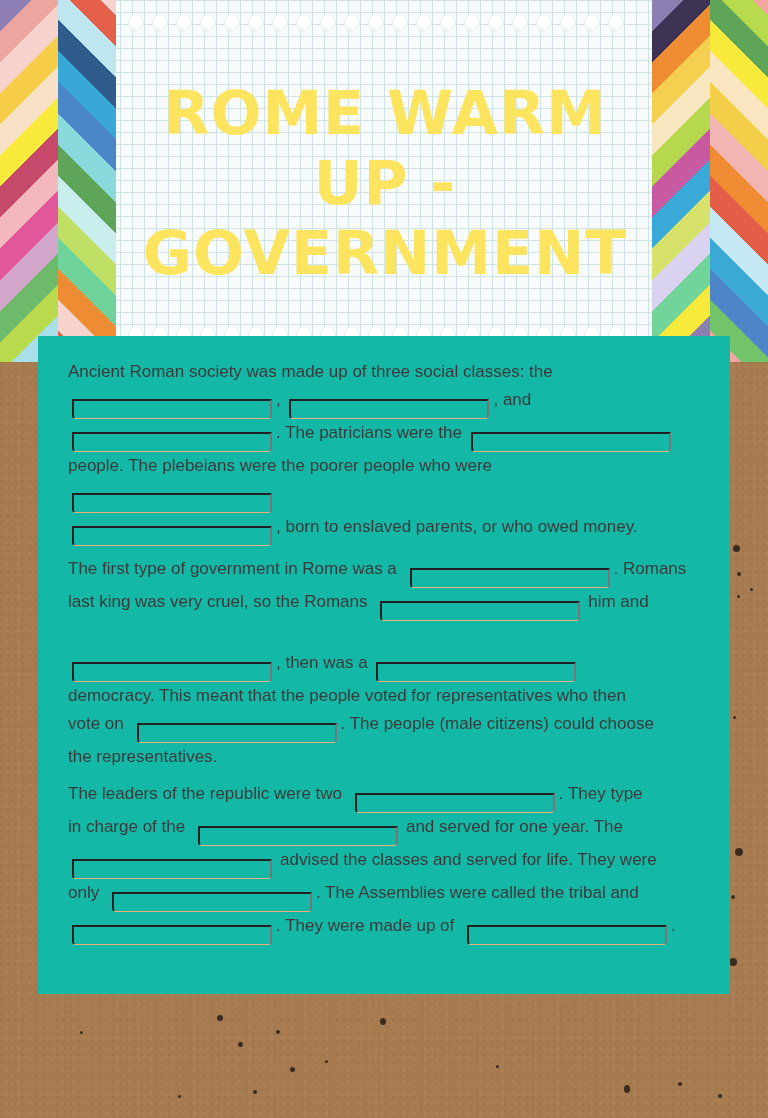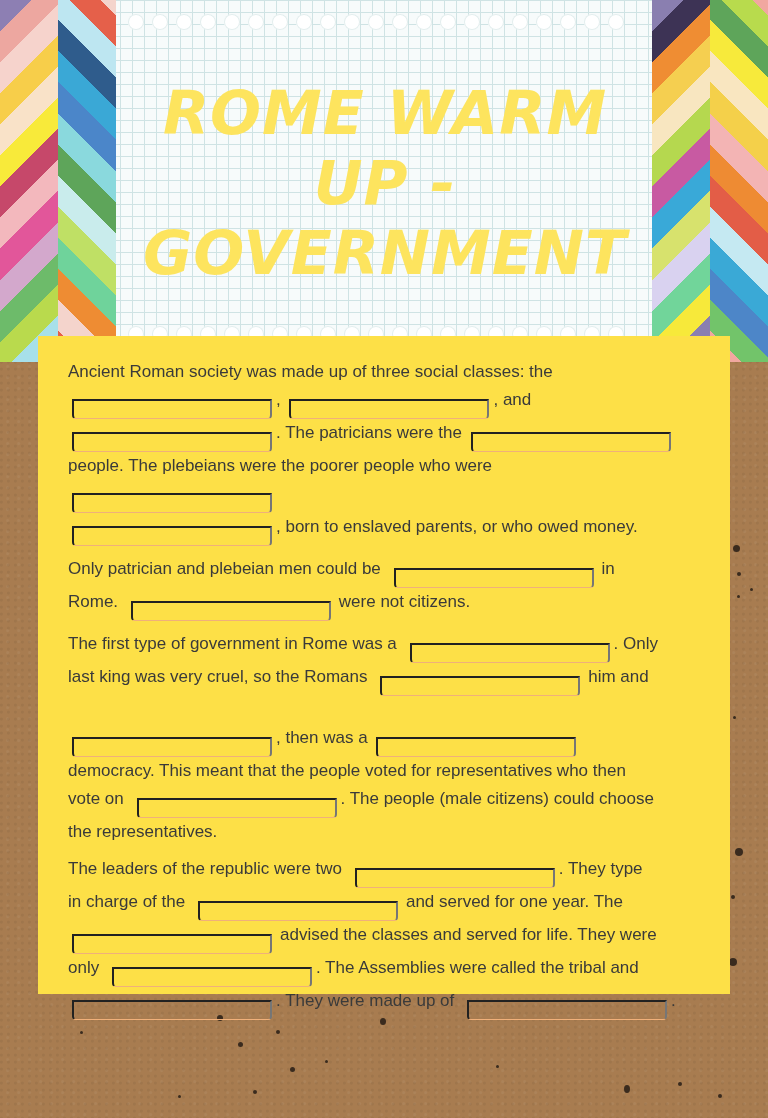--- a/index.html
+++ b/index.html
@@ -42,26 +42,26 @@
       #d9d2f0 198px 220px,#71d59a 220px 242px,#f7e93a 242px 264px); }
   .chev-right-b { left:710px; width:58px; background: repeating-linear-gradient(45deg,
       #f1a7a0 0 22px,#72c46a 22px 44px,#4d86c8 44px 66px,#3aa9d6 66px 88px,#c5e9f2 88px 110px,
       #e35d47 110px 132px,#ee8b33 132px 154px,#f3b4b4 154px 176px,#f4d04a 176px 198px,
       #f9e6c0 198px 220px,#f7ea3b 220px 242px,#5ea55a 242px 264px,#b8db4d 264px 286px); }
   .holes { position:absolute; left:128px; width:520px; height:16px; display:flex; gap:8px; }
   .hole { width:16px; height:16px; border-radius:50%; background:#ffffff; box-shadow:0 0 0 1px #e3eeee inset; }
   .title {
     position:absolute; left:120px; top:78px; width:530px;
     text-align:center; color:#fde45e;
-    font-family:"DejaVu Sans", sans-serif; font-weight:bold; font-style:italic;
+    font-family:"DejaVu Sans", sans-serif; font-weight:bold; 
     font-size:60px; line-height:70px; letter-spacing:1px; text-transform:uppercase;
   }
   .card {
     position:absolute; left:38px; top:336px; width:692px; height:658px;
-    background:#fde047;
+    background:#14b8a6;
   }
   .content {
     position:absolute; left:30px; top:22px; width:640px;
     font-family:"Liberation Sans", sans-serif; font-size:17px; line-height:28px; color:#3a3a3a;
   }
   .para { margin:0 0 9px 0; }
   .blank {
     display:inline-block; width:200px; height:20px; vertical-align:-9px;
     border-bottom:1px solid #f0b07a; border-radius:0 0 4px 4px;
     margin:0 4px; background:transparent; box-sizing:border-box;
@@ -158,30 +158,24 @@
       <span>Ancient Roman society was made up of three social classes: the</span><br>
       <input class="blank" value="" style=""><span>,</span>
       <input class="blank" value="" style=""><span>, and</span><br>
       <input class="blank" value="" style=""><span>. The patricians were the</span>
       <input class="blank" value="" style=""><br>
       <span>people. The plebeians were the poorer people who were</span><br>
       <input class="blank" value="" style=""><br>
       <input class="blank" value="" style=""><span>, born to enslaved parents, or who owed money.</span>
     </p>
 
-    <p class="para">
-      <span>Only patrician and plebeian men could be</span>
-      <input class="blank" style="margin-left: 8px; margin-right: 8px;" value=""><span>in</span><br>
-      <span>Rome.</span>
-      <input class="blank" style="margin-left: 8px; margin-right: 8px;" value=""><span>were not citizens.</span>
-    </p>
 
     <p class="para">
       <span>The first type of government in Rome was a</span>
-      <input class="blank" style="margin-left: 8px;" value=""><span>. Only</span><br>
+      <input class="blank" style="margin-left: 8px;" value=""><span>. Romans</span><br>
       <span>last king was very cruel, so the Romans</span>
       <input class="blank" style="margin-left: 8px; margin-right: 8px;" value=""><span>him and</span><br>
       <br>
       <input class="blank" value="" style=""><span>, then was a</span>
       <input class="blank" value="" style=""><br>
       <span>democracy. This meant that the people voted for representatives who then</span><br>
       <span>vote on</span>
       <input class="blank" style="margin-left: 8px;" value=""><span>. The people (male citizens) could choose</span><br>
       <span>the representatives.</span>
     </p>

